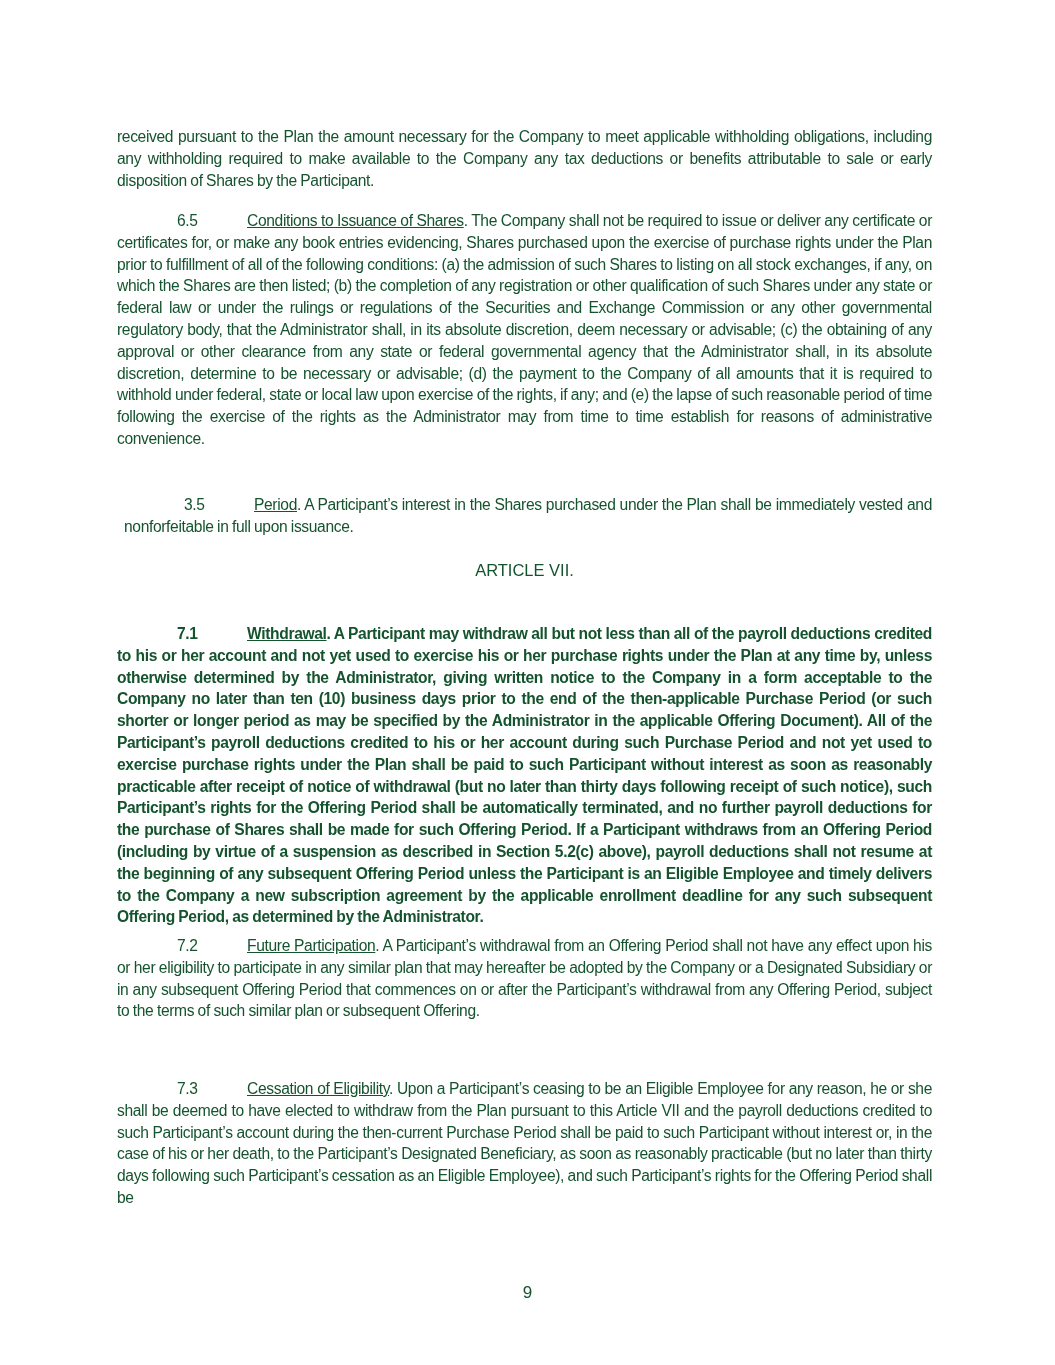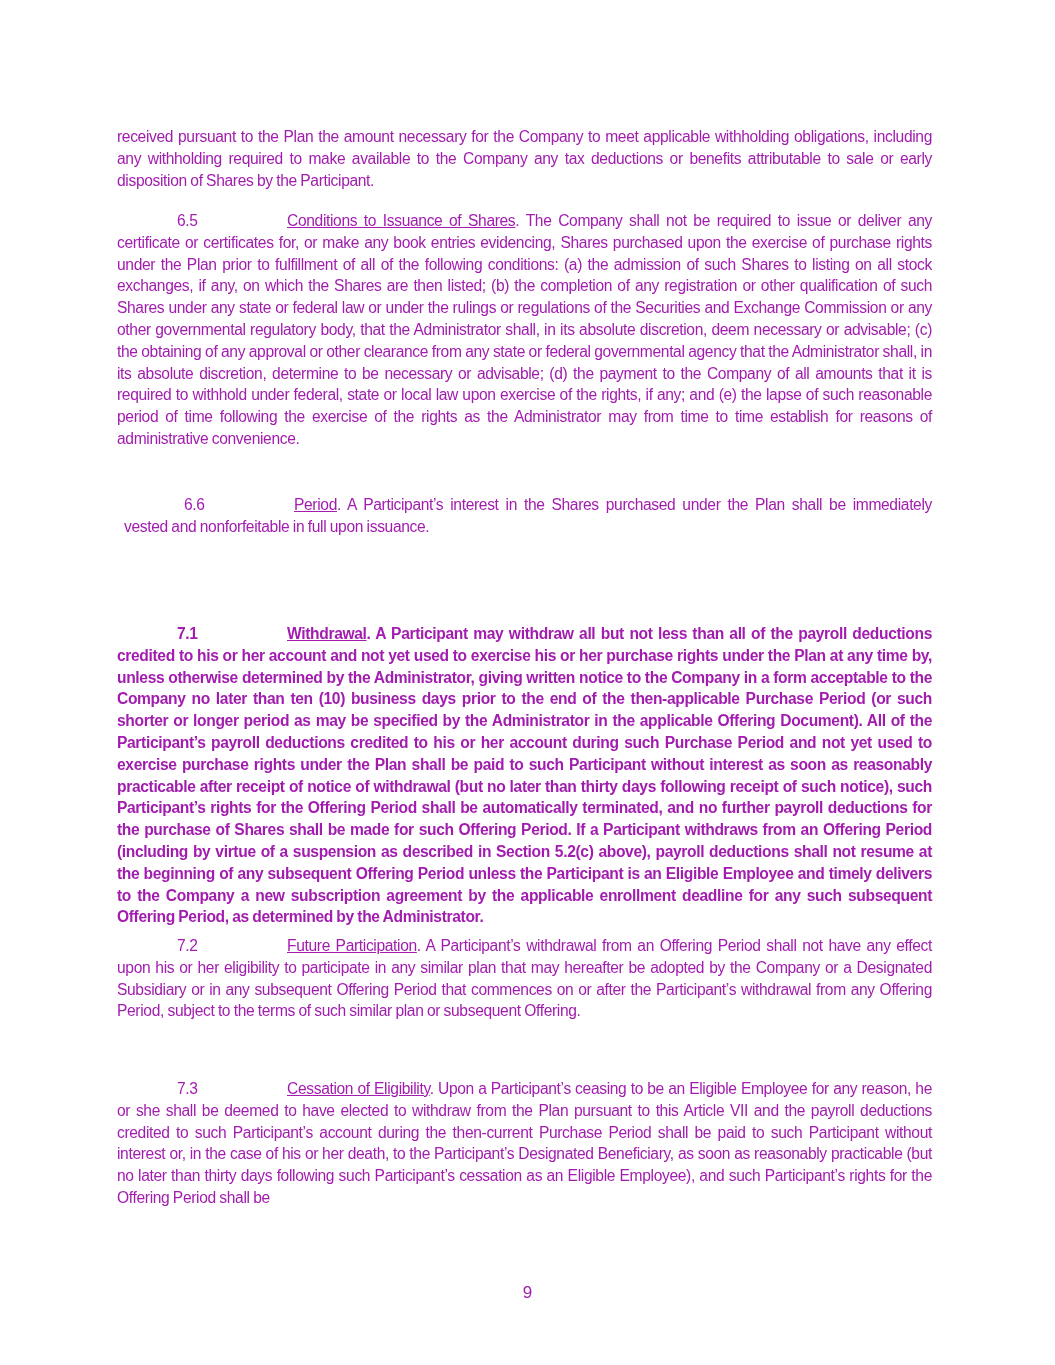--- a/index.html
+++ b/index.html
@@ -1,34 +1,34 @@
 <!DOCTYPE html>
 <html><head>
 <meta charset="utf-8">
 <style>
   html, body { margin: 0; padding: 0; background: #ffffff; }
   body { width: 1055px; height: 1365px; position: relative; overflow: hidden; }
   .page {
     position: absolute; left: 0; top: 0; width: 1055px; height: 1365px; background: #fff;
-    color: #a21caf;
+    color: #14532d;
     font-family: "Liberation Sans", sans-serif;
   }
   .para {
     position: absolute;
     left: 117px;
     width: 815px;
     font-size: 15.6px;
     line-height: 21.8px;
     text-align: justify;
     letter-spacing: -0.35px;
     word-spacing: -0.5px;
     margin: 0;
   }
   .para .num { display: inline-block; width: 70px; padding-left: 60px; }
-  .para .ul { text-decoration: underline; margin-left: 40px; }
+  .para .ul { text-decoration: underline; }
   .heading {
     position: absolute; left: 117px; width: 815px; text-align: center;
     font-size: 16.5px; line-height: 22px; letter-spacing: 0;
   }
   .pagenum {
     position: absolute; left: 0; width: 1055px; text-align: center; top: 1283px;
     font-size: 17px;
   }
 </style>
 </head>
@@ -38,23 +38,24 @@
 
   <p class="para" style="top:126px;">
     <span>received pursuant to the Plan the amount necessary for the Company to meet applicable withholding obligations, including any withholding required to make available to the Company any tax deductions or benefits attributable to sale or early disposition of Shares by the Participant.</span>
   </p>
 
   <p class="para" style="top:210px;">
     <span class="num">6.5</span><span class="ul">Conditions to Issuance of Shares</span><span>. The Company shall not be required to issue or deliver any certificate or certificates for, or make any book entries evidencing, Shares purchased upon the exercise of purchase rights under the Plan prior to fulfillment of all of the following conditions: (a) the admission of such Shares to listing on all stock exchanges, if any, on which the Shares are then listed; (b) the completion of any registration or other qualification of such Shares under any state or federal law or under the rulings or regulations of the Securities and Exchange Commission or any other governmental regulatory body, that the Administrator shall, in its absolute discretion, deem necessary or advisable; (c) the obtaining of any approval or other clearance from any state or federal governmental agency that the Administrator shall, in its absolute discretion, determine to be necessary or advisable; (d) the payment to the Company of all amounts that it is required to withhold under federal, state or local law upon exercise of the rights, if any; and (e) the lapse of such reasonable period of time following the exercise of the rights as the Administrator may from time to time establish for reasons of administrative convenience.</span>
   </p>
 
   <p class="para" style="top:494px; left:124px; width:808px;">
-    <span class="num">6.6</span><span class="ul">Period</span><span>.  A Participant’s interest in the Shares purchased under the Plan shall be immediately vested and nonforfeitable in full upon issuance.</span>
+    <span class="num">3.5</span><span class="ul">Period</span><span>.  A Participant’s interest in the Shares purchased under the Plan shall be immediately vested and nonforfeitable in full upon issuance.</span>
   </p>
 
+  <div class="heading" style="top:559px;">ARTICLE VII.</div>
 
   <p class="para" style="top:623px;font-weight:bold;">
     <span class="num">7.1</span><span class="ul">Withdrawal</span><span>. A Participant may withdraw all but not less than all of the payroll deductions credited to his or her account and not yet used to exercise his or her purchase rights under the Plan at any time by, unless otherwise determined by the Administrator, giving written notice to the Company in a form acceptable to the Company no later than ten (10) business days prior to the end of the then-applicable Purchase Period (or such shorter or longer period as may be specified by the Administrator in the applicable Offering Document). All of the Participant’s payroll deductions credited to his or her account during such Purchase Period and not yet used to exercise purchase rights under the Plan shall be paid to such Participant without interest as soon as reasonably practicable after receipt of notice of withdrawal (but no later than thirty days following receipt of such notice), such Participant’s rights for the Offering Period shall be automatically terminated, and no further payroll deductions for the purchase of Shares shall be made for such Offering Period. If a Participant withdraws from an Offering Period (including by virtue of a suspension as described in Section 5.2(c) above), payroll deductions shall not resume at the beginning of any subsequent Offering Period unless the Participant is an Eligible Employee and timely delivers to the Company a new subscription agreement by the applicable enrollment deadline for any such subsequent Offering Period, as determined by the Administrator.</span>
   </p>
 
   <p class="para" style="top:935px;">
     <span class="num">7.2</span><span class="ul">Future Participation</span><span>. A Participant’s withdrawal from an Offering Period shall not have any effect upon his or her eligibility to participate in any similar plan that may hereafter be adopted by the Company or a Designated Subsidiary or in any subsequent Offering Period that commences on or after the Participant’s withdrawal from any Offering Period, subject to the terms of such similar plan or subsequent Offering.</span>
   </p>
 
   <p class="para" style="top:1078px;">

